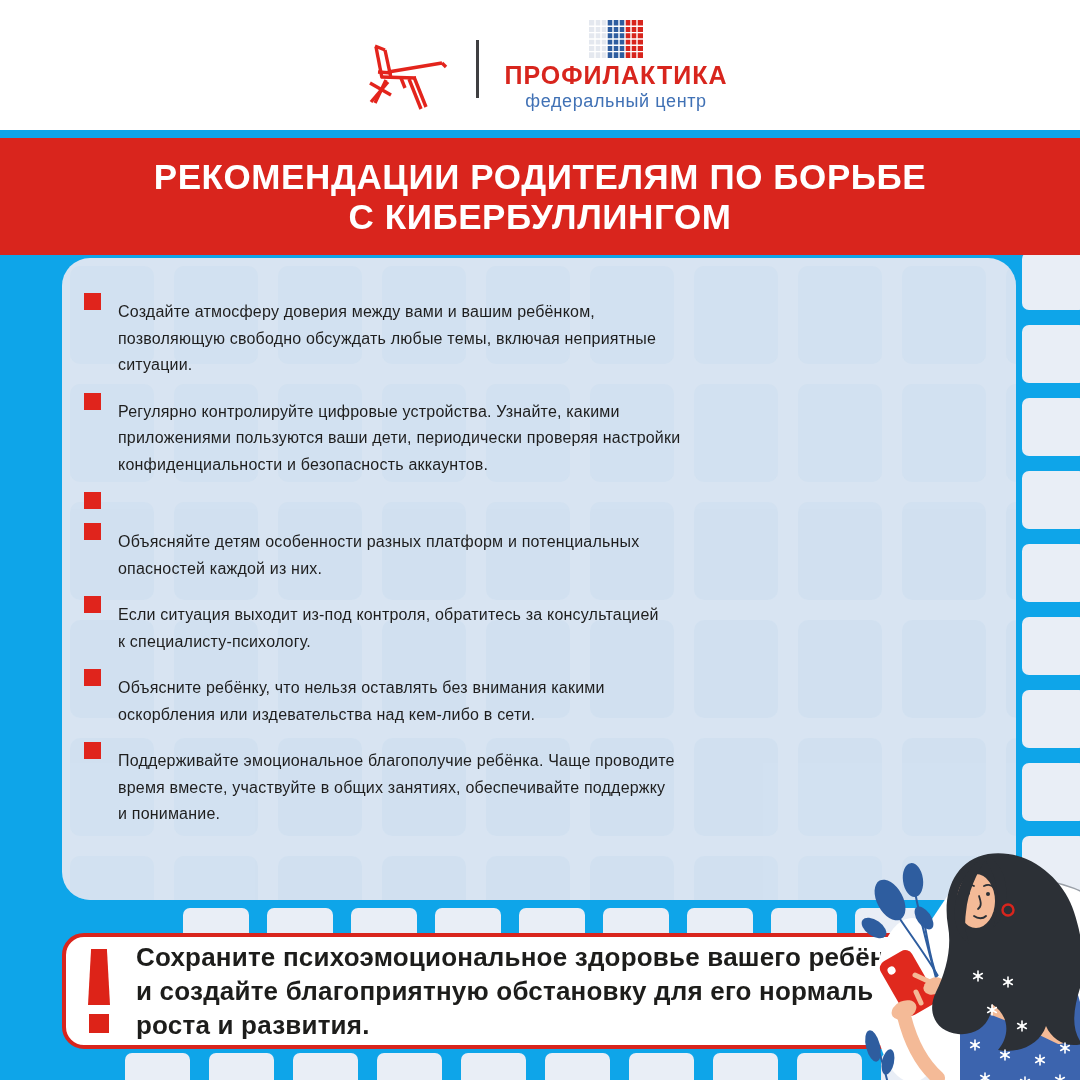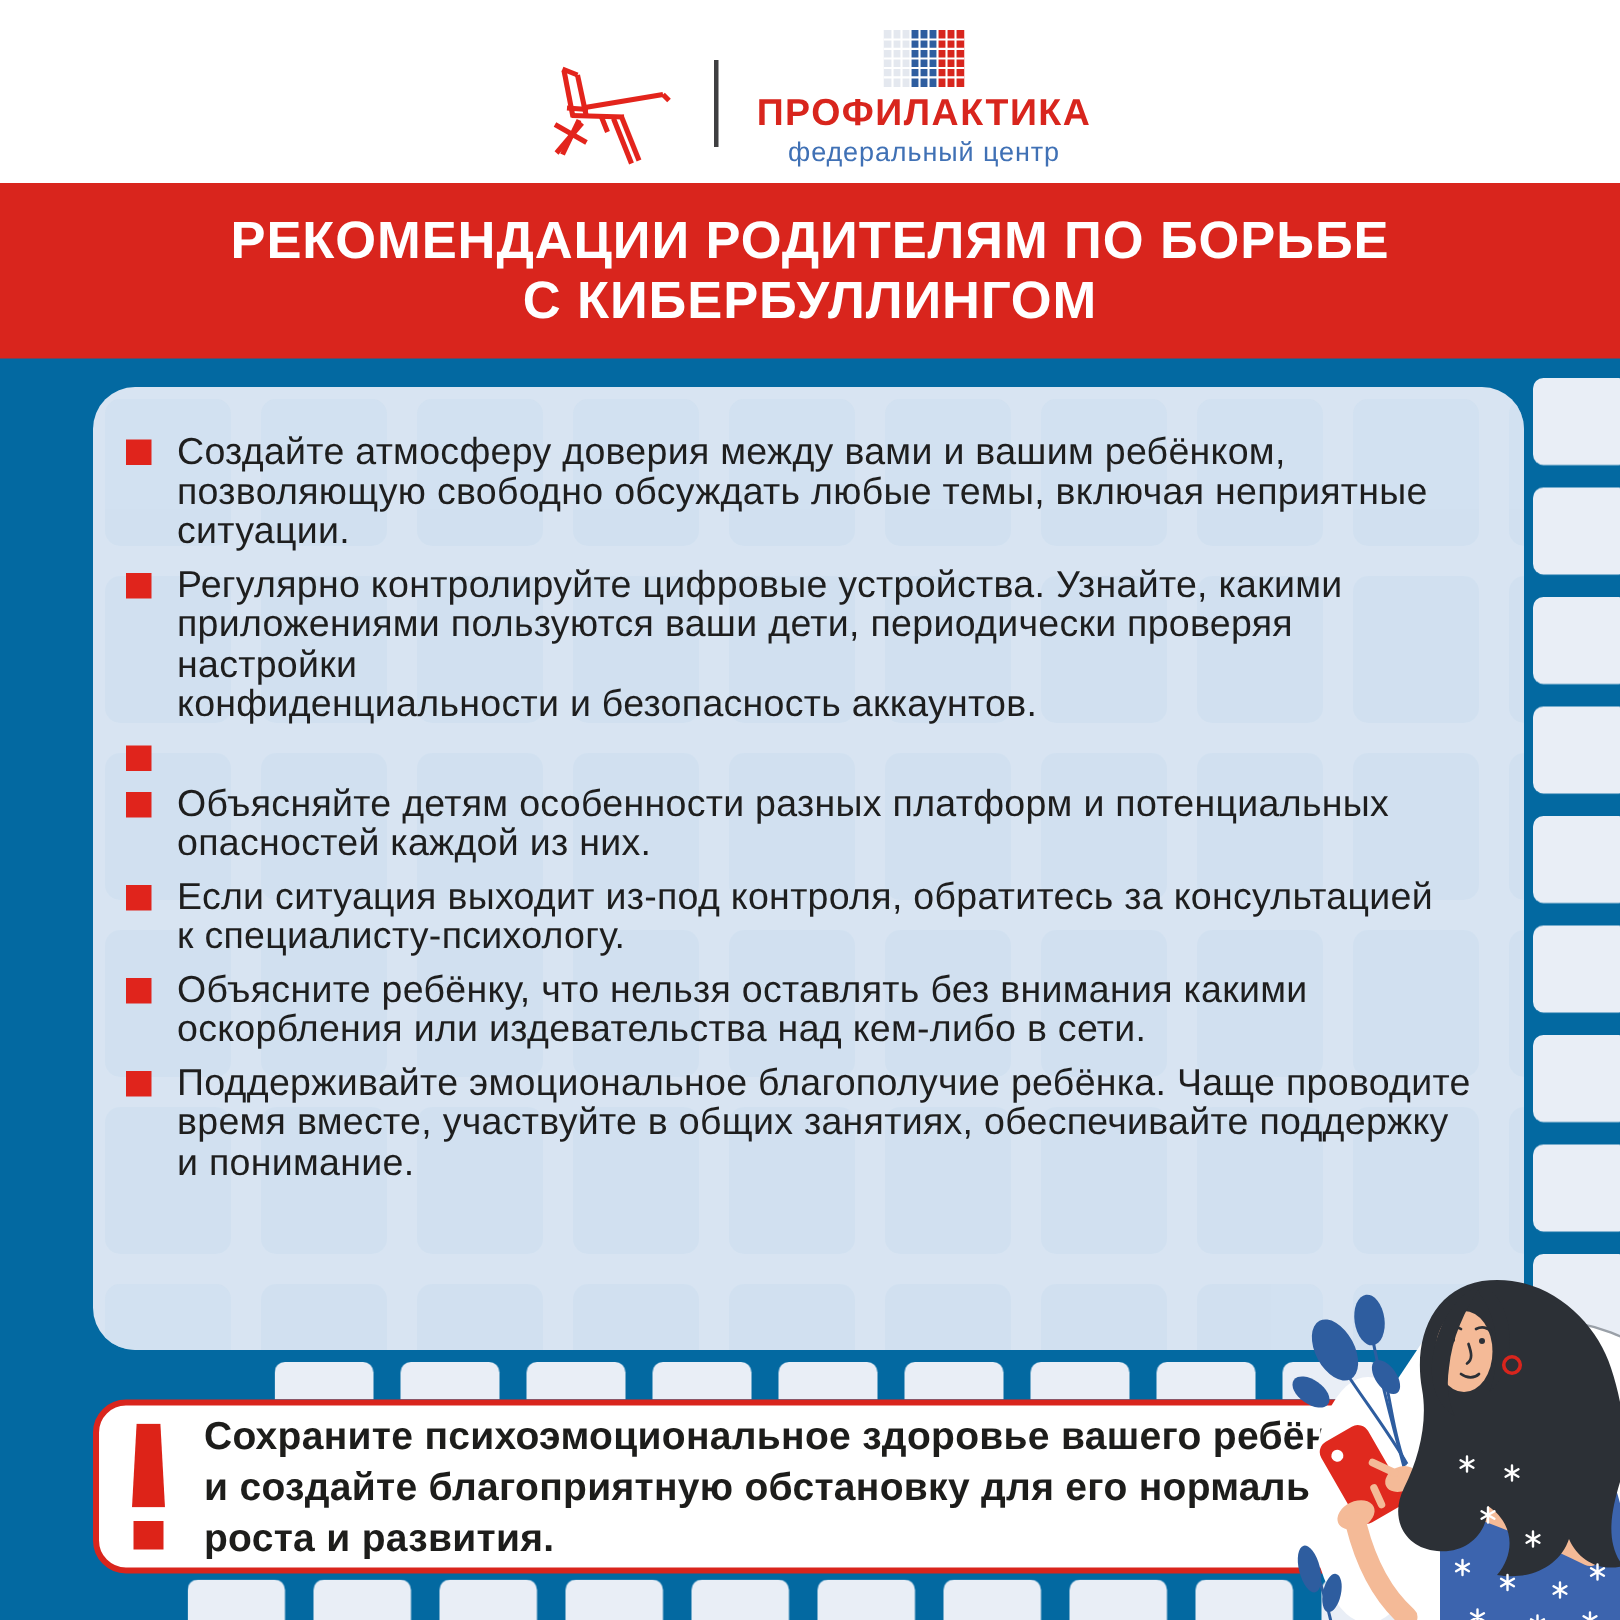--- a/index.html
+++ b/index.html
@@ -1,48 +1,48 @@
 <!DOCTYPE html>
 <html><head>
 <meta charset="utf-8">
 <style>
   html,body{margin:0;padding:0;}
   .page{
-    position:relative;width:1080px;height:1080px;background:#0369a1;overflow:hidden;
+    position:relative;width:1080px;height:1080px;background:#0ea5e9;overflow:hidden;
     font-family:"Liberation Sans", sans-serif;color:#1e1e1e;
   }
   
   .strip{position:absolute;z-index:0;}
   
   .header{position:absolute;left:0;top:0;width:1080px;height:130px;background:#fff;z-index:1;}
   .horse-logo{position:absolute;left:358px;top:32px;}
   .logo-divider{position:absolute;left:476px;top:40px;width:3px;height:58px;background:#3f3f41;}
   .brand{position:absolute;left:502px;top:20px;width:228px;text-align:center;}
   .brand-grid{display:block;margin:0 auto 4px auto;}
   .brand-name{font-size:25px;font-weight:800;color:#d8251d;letter-spacing:1px;line-height:1.05;white-space:nowrap;}
   .brand-sub{font-size:18px;color:#4071b5;letter-spacing:.6px;margin-top:3px;}
   
   .banner{
-    position:absolute;left:0;top:122px;width:1080px;height:117px;background:#d9251d;z-index:1;
+    position:absolute;left:0;top:138px;width:1080px;height:117px;background:#d9251d;z-index:1;
     display:flex;align-items:center;justify-content:center;
   }
   .banner-title{
     color:#fff;font-size:35px;font-weight:800;letter-spacing:.6px;line-height:40px;
     text-align:center;white-space:pre-line;
   }
   
   .panel{
     position:absolute;left:62px;top:258px;width:954px;height:642px;background:#d8e4f2;
     border-radius:28px;z-index:1;box-sizing:border-box;padding:30px 30px 0 22px;overflow:hidden;
   }
   .panel-pattern{position:absolute;left:0;top:0;z-index:0;opacity:.5;}
   .rec-list{position:relative;z-index:1;list-style:none;margin:0;padding:0;}
   .rec-item{display:flex;align-items:flex-start;margin-bottom:9px;}
   .bullet{flex:0 0 auto;width:17px;height:17px;background:#e0241c;margin:5px 17px 0 0;}
-  .rec-text{font-size:25px;line-height:26.5px;font-weight:500;letter-spacing:.2px;white-space:pre-line;color:#1e1e1e;}
+  .rec-text{font-size:16px;line-height:26.5px;font-weight:500;letter-spacing:.2px;white-space:pre-line;color:#1e1e1e;margin-top:11px;}
   
   .warning{
     position:absolute;left:62px;top:933px;width:954px;height:116px;background:#fff;z-index:1;
     border:4px solid #d9251d;border-radius:22px;box-sizing:border-box;
     display:flex;align-items:center;padding-left:22px;
   }
   .exclaim{flex:0 0 auto;width:22px;display:flex;flex-direction:column;align-items:center;}
   .exclaim-bar{width:22px;height:56px;background:#dd2318;clip-path:polygon(14% 0,86% 0,100% 100%,0 100%);}
   .exclaim-dot{width:20px;height:19px;background:#dd2318;margin-top:9px;}
   .warning-text{margin-left:26px;font-size:26px;line-height:34px;font-weight:700;letter-spacing:.2px;white-space:pre-line;color:#1d1d1b;}

